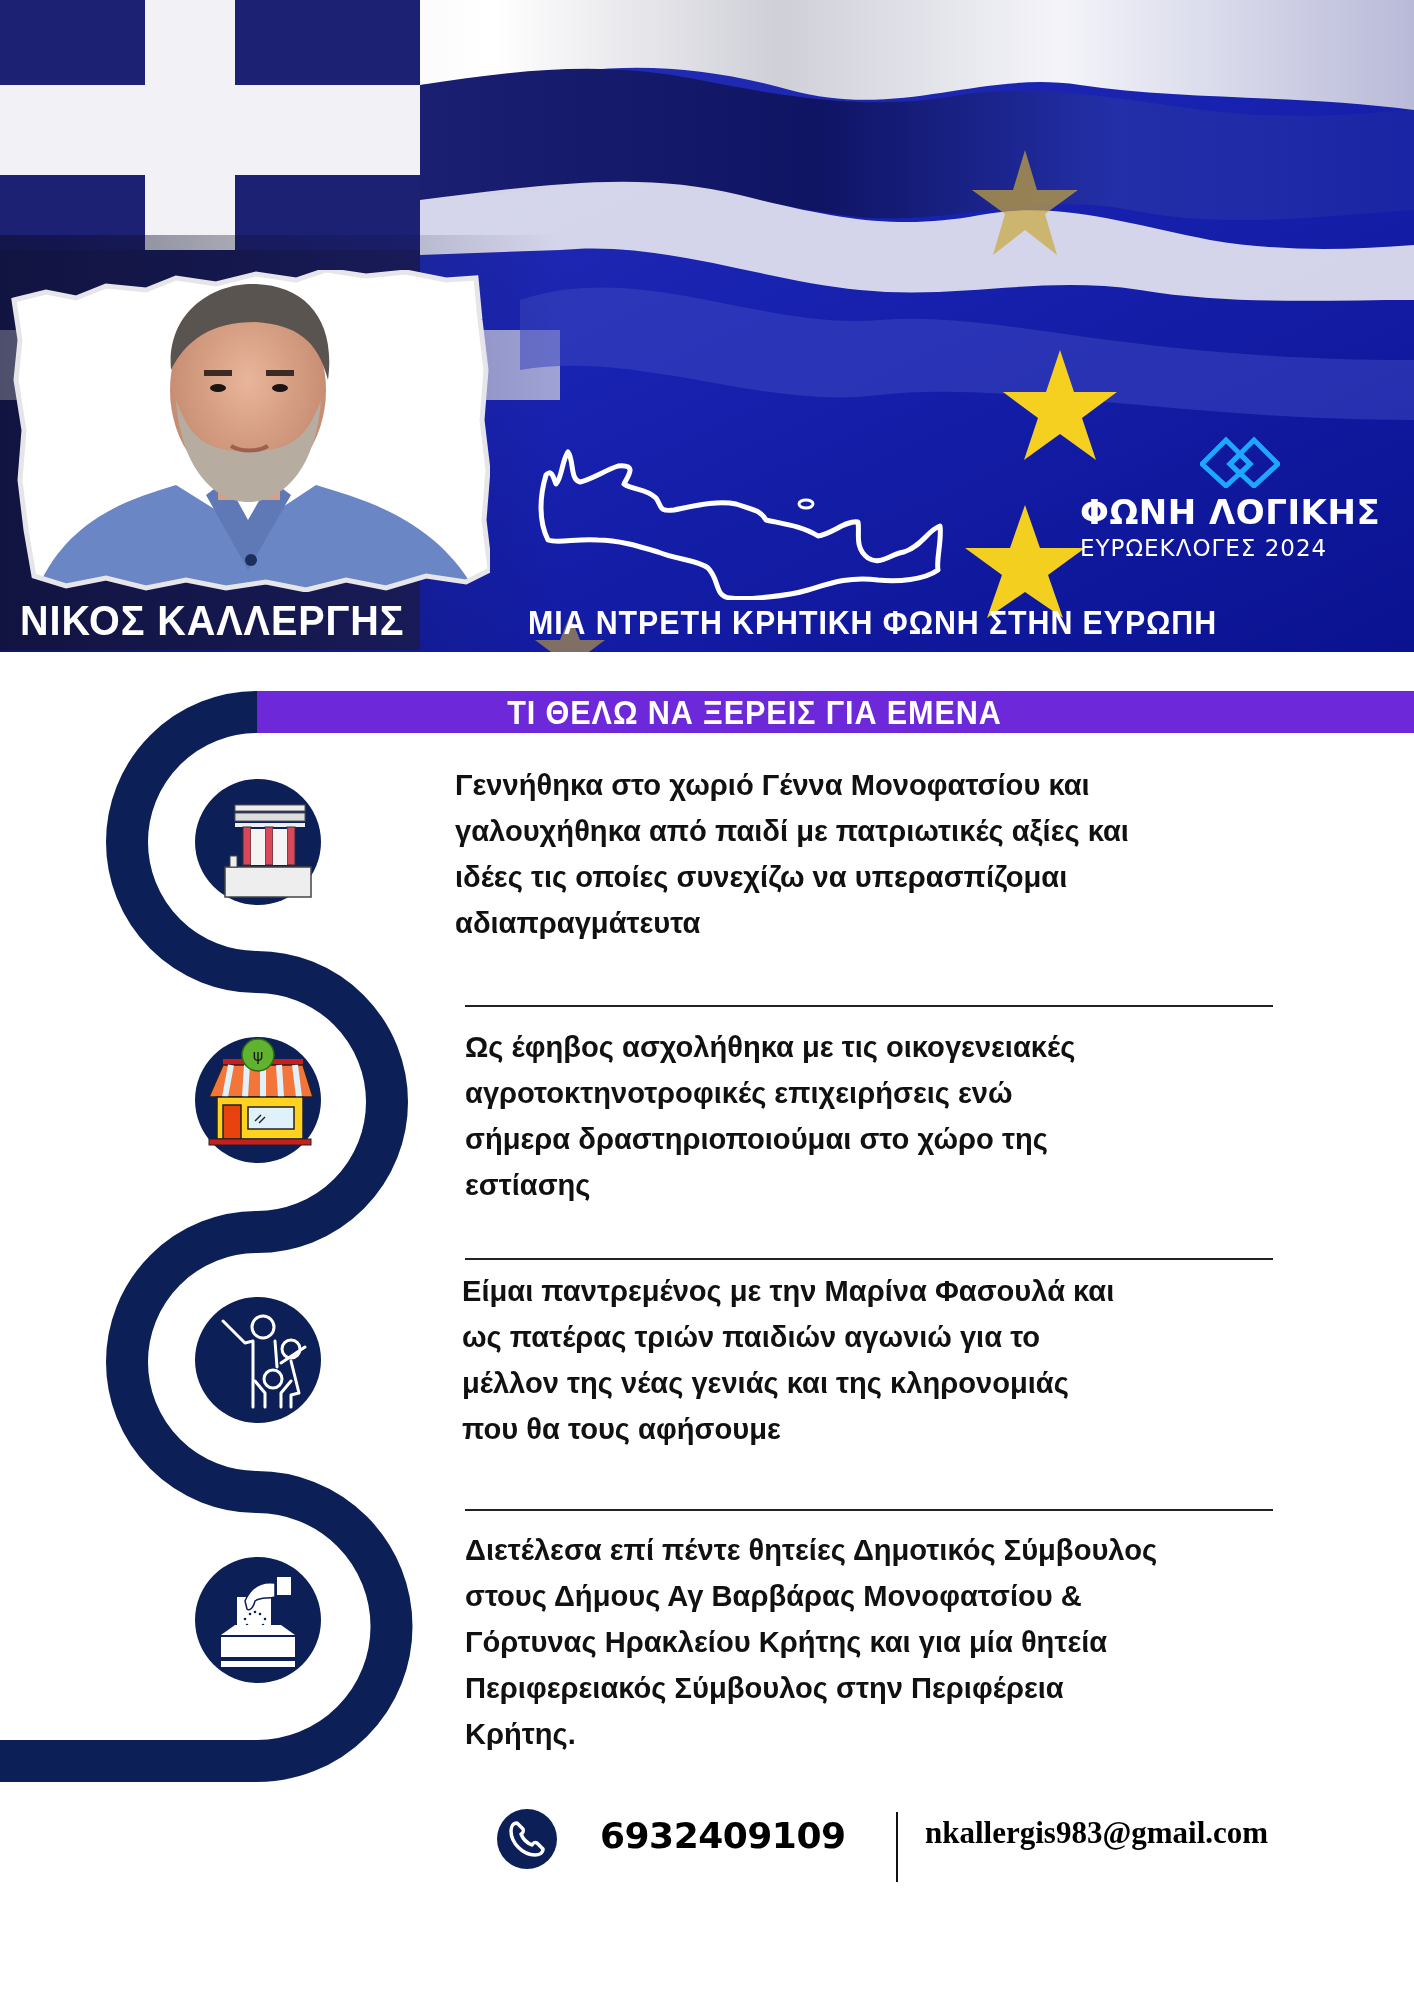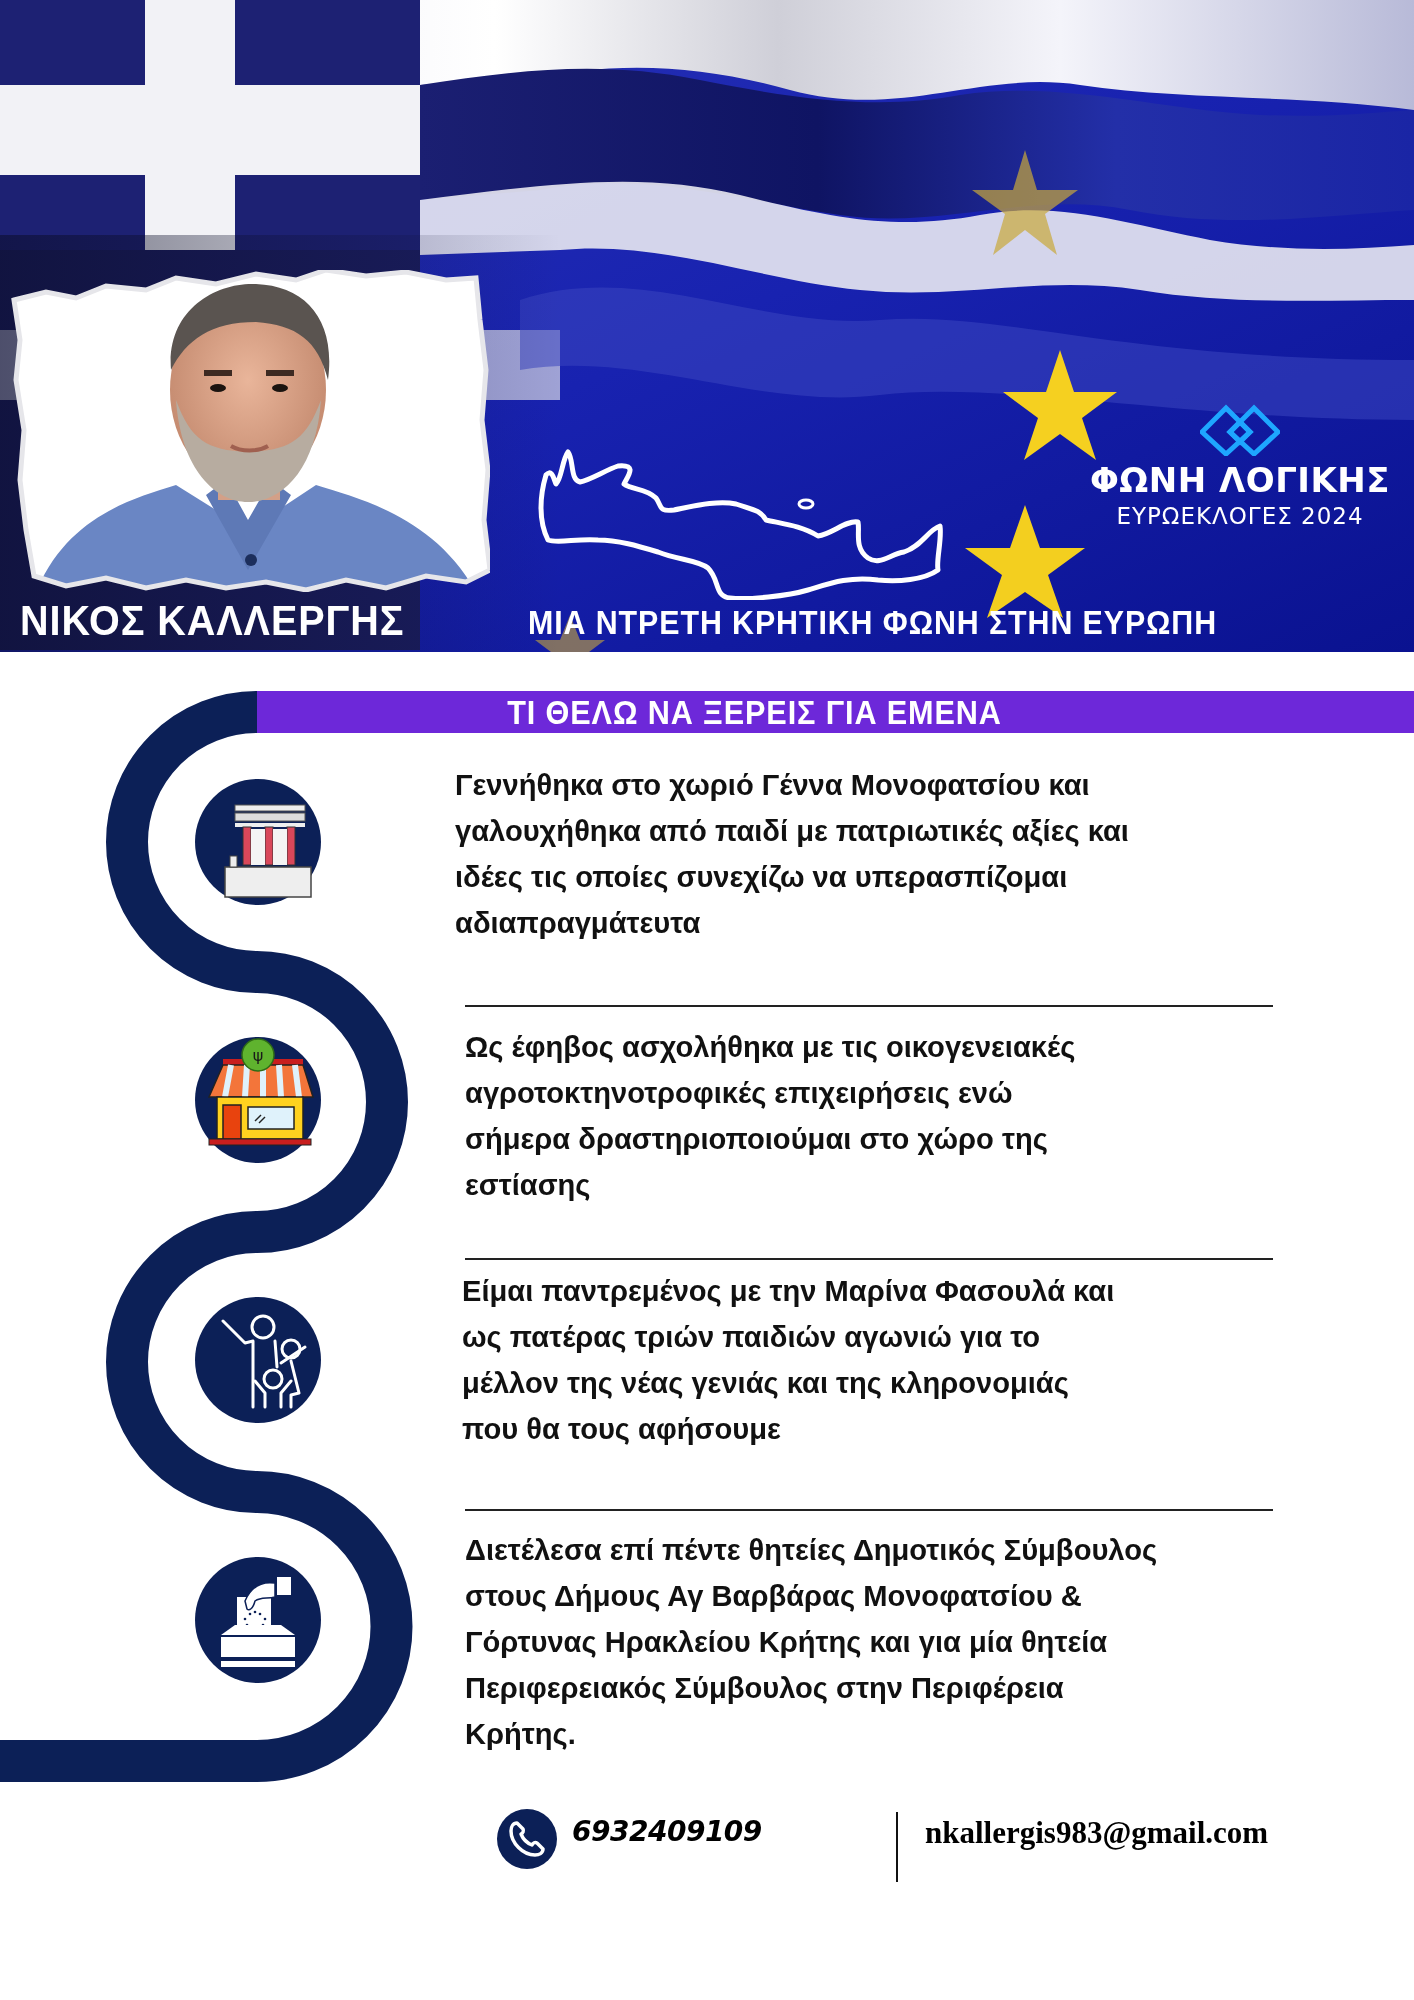--- a/index.html
+++ b/index.html
@@ -11,21 +11,21 @@
           background: linear-gradient(90deg, #1a1f7a 0%, #26309a 40%, #1d26b8 70%, #0f1aa0 100%); }
   .hero-svg { position: absolute; left: 0; top: 0; }
   .hero-shade { position: absolute; left: 0; top: 235px; width: 560px; height: 420px;
                 background: linear-gradient(90deg, rgba(10,12,40,0.55), rgba(10,12,40,0.0)); }
 
   .photo-frame { position: absolute; left: 6px; top: 270px; width: 484px; height: 322px; }
   .photo-frame svg { position: absolute; left: 0; top: 0; }
 
   .crete { position: absolute; left: 528px; top: 440px; }
 
-  .brand { position: absolute; left: 1080px; top: 404px; width: 320px; text-align: center; color: #fff; }
+  .brand { position: absolute; left: 1080px; top: 436px; width: 320px; color: #fff; }
   .brand-logo { display: block; margin: 0 auto 4px auto; }
   .brand-title { font-family: "DejaVu Sans", sans-serif; font-weight: bold; font-size: 34px; letter-spacing: 0.5px; line-height: 40px; }
   .brand-sub { font-family: "DejaVu Sans", sans-serif; font-size: 23px; letter-spacing: 1px; line-height: 32px; }
 
   .name-strip { position: absolute; left: 0; top: 596px; width: 1414px; height: 56px; }
   .cand-name { position: absolute; left: 20px; top: 0; font-family: "Liberation Sans", sans-serif;
                font-weight: bold; font-size: 43px; color: #fff; letter-spacing: 1px; transform: scaleX(0.92); transform-origin: left center; }
   .tagline { position: absolute; left: 528px; top: 8px; font-family: "Liberation Sans", sans-serif;
              font-weight: bold; font-size: 33px; color: #fff; letter-spacing: 1px; transform: scaleX(0.92); transform-origin: left center; }
 
@@ -40,22 +40,22 @@
   .icon-circle { position: absolute; width: 126px; height: 126px; border-radius: 50%; background: #0c2057; }
   .icon-circle svg { position: absolute; left: 0; top: 0; }
 
   .bio-text { position: absolute; font-family: "Liberation Sans", sans-serif; font-weight: bold; font-size: 30px;
               line-height: 46px; color: #111; white-space: pre-line; transform: scaleX(0.97); transform-origin: left top; }
 
   .divider { position: absolute; height: 2px; background: #222; }
 
   
   .phone-icon { position: absolute; left: 497px; top: 1809px; width: 60px; height: 60px; border-radius: 50%; background: #0c2057; }
-  .phone { position: absolute; left: 572px; top: 1815px; font-family: "DejaVu Sans", sans-serif; font-weight: bold;
-           font-size: 28px; color: #000; letter-spacing: -0.5px; font-style: italic; }
+  .phone { position: absolute; left: 600px; top: 1815px; font-family: "DejaVu Sans", sans-serif; font-weight: bold;
+           font-size: 36px; color: #000; letter-spacing: -0.5px; }
   .contact-sep { position: absolute; left: 896px; top: 1812px; width: 2px; height: 70px; background: #111; }
   .email { position: absolute; left: 925px; top: 1815px; font-family: Liberation Serif, serif; font-weight: bold;
            font-size: 31px; color: #000; }
 </style>
 </head>
 <body>
 
 <div class="hero">
   <svg class="hero-svg" width="1414" height="652" viewBox="0 0 1414 652">
     <defs>

